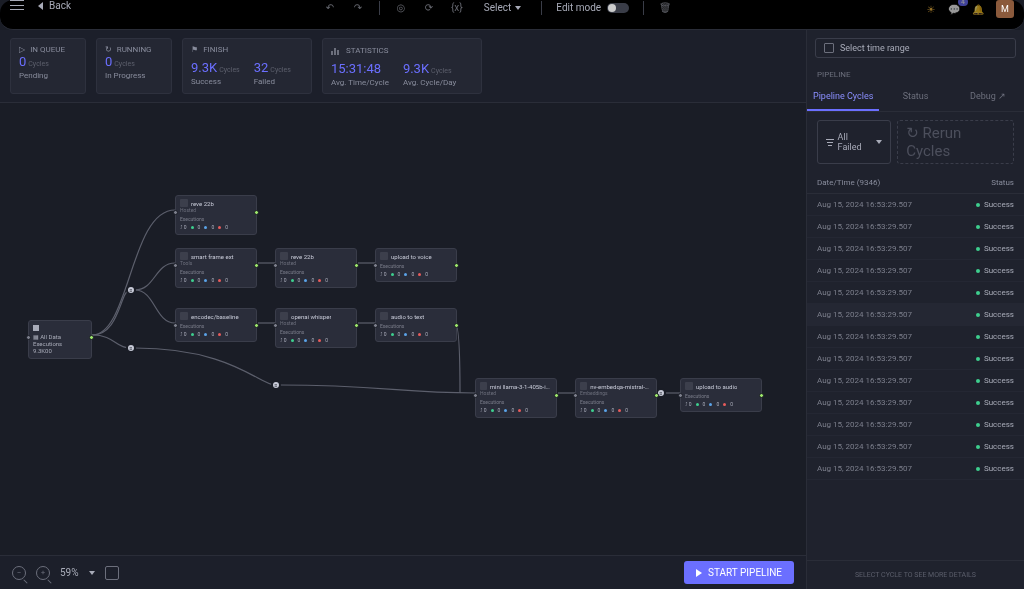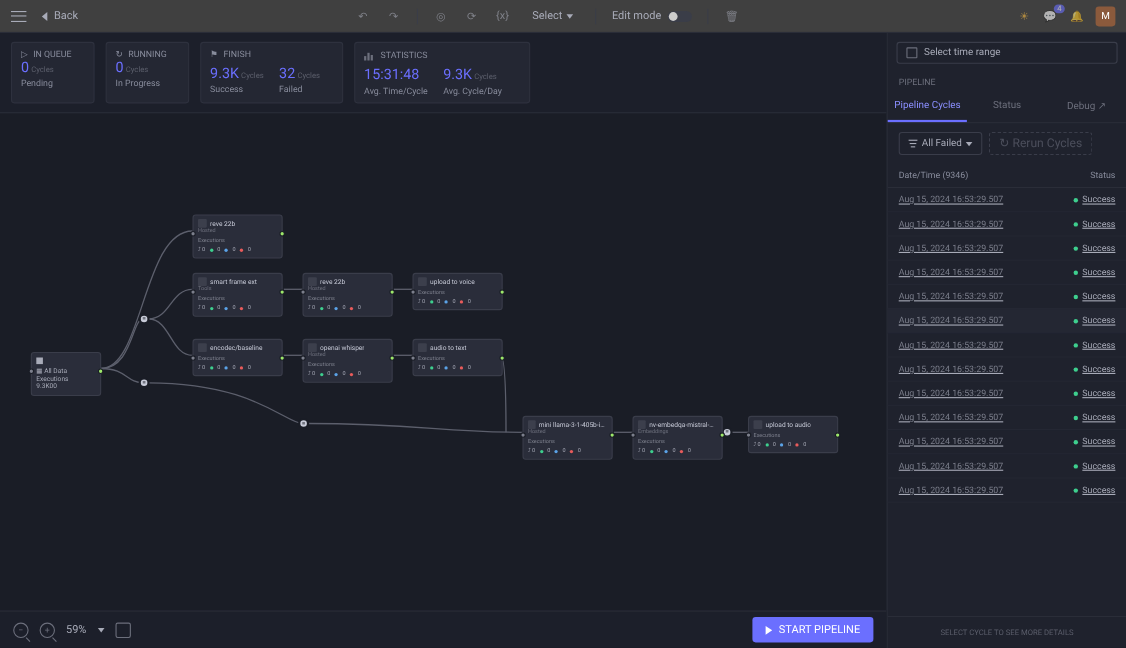--- a/index.html
+++ b/index.html
@@ -10,25 +10,26 @@
   width: 1024px;
   height: 589px;
   overflow: hidden;
   font-size: 10px;
   position: relative;
 }
 
 
 .topbar {
   height: 30px;
-  background: #404040;
+  background: #000000;
   display: flex;
-  align-items: center;
+  align-items: flex-start;
   padding: 0 10px;
   border-bottom: 1px solid #2a2d38;
+  border-radius: 13px;
 }
 .hamburger { width: 14px; height: 10px; display: flex; flex-direction: column; justify-content: space-between; margin-right: 14px; cursor: pointer; }
 .hamburger span { height: 1px; background: #a8abb8; }
 .back-group { display: flex; align-items: center; gap: 6px; cursor: pointer; }
 .chev-left { width: 0; height: 0; border-top: 4px solid transparent; border-bottom: 4px solid transparent; border-right: 5px solid #a8abb8; }
 .tb-center { flex: 1; display: flex; justify-content: center; align-items: center; gap: 14px; }
 .tb-icon { width: 14px; height: 14px; display: inline-flex; align-items: center; justify-content: center; opacity: 0.6; }
 .actions-btn { display: flex; align-items: center; gap: 4px; cursor: pointer; padding: 2px 6px; }
 .chev-down { width: 0; height: 0; border-left: 3px solid transparent; border-right: 3px solid transparent; border-top: 4px solid #a8abb8; }
 .edit-toggle { display: flex; align-items: center; gap: 6px; }
@@ -110,25 +111,25 @@
 .cal-icn { width: 10px; height: 10px; border: 1px solid #6c6f7c; border-radius: 1px; }
 .side-sec-title { font-size: 8px; color: #6c6f7c; padding: 4px 10px; text-transform: uppercase; }
 .side-tabs { display: flex; border-bottom: 1px solid #2a2d38; justify-content: flex-end; }
 .side-tab { flex: 1; text-align: center; padding: 8px 4px; font-size: 9px; cursor: pointer; color: #6c6f7c; }
 .side-tab.active { color: #8b8fff; border-bottom: 2px solid #6b6fff; }
 .filter-row { display: flex; gap: 6px; padding: 8px 10px; }
 .all-cycles-btn { border: 1px solid #3a3d4a; border-radius: 3px; padding: 3px 8px; display: flex; align-items: center; gap: 4px; cursor: pointer; font-size: 9px; }
 .filter-icn { display: inline-block; width: 8px; height: 7px; position: relative; }
 .filter-icn span { position: absolute; left: 0; right: 0; height: 1px; background: #a8abb8; }
 .filter-icn span:nth-child(1){ top:0 } .filter-icn span:nth-child(2){ top:3px; left:1px; right:1px } .filter-icn span:nth-child(3){ top:6px; left:2px; right:2px }
-.rerun-btn { border: 1px dashed #3a3d4a; border-radius: 3px; padding: 3px 8px; color: #4c4f5c; font-size: 11px; }
+.rerun-btn { border: 1px dashed #3a3d4a; border-radius: 3px; padding: 3px 8px; color: #4c4f5c; font-size: 15px; }
 .table-head { display: flex; padding: 6px 10px; font-size: 8px; color: #888c9c; border-bottom: 1px solid #2a2d38; }
 .th-left { flex: 1; }
 .table-body { flex: 1; overflow-y: auto; }
-.trow { display: flex; padding: 6px 10px; font-size: 8px; align-items: center; border-bottom: 1px solid #242733; text-decoration: underline; }
+.trow { display: flex; padding: 6px 10px; font-size: 8px; align-items: center; border-bottom: 1px solid #242733; }
 .trow:nth-child(6) { background: #242733; }
 .trow .td-left { flex: 1; color: #7c7f8c; }
 .trow .td-right { display: flex; align-items: center; gap: 4px; }
 .sdot { width: 4px; height: 4px; border-radius: 50%; background: #3ecf8e; }
 .sel-footer { text-align: center; padding: 10px; font-size: 7px; color: #5c5f6c; border-top: 1px solid #2a2d38; }
 
 .hist-icn { width:10px; height:10px; display:inline-flex; align-items:flex-end; gap:1px; }
 .hist-icn span{ width:2px; background:#6c6f7c; }
 .hist-icn span:nth-child(1){height:4px} .hist-icn span:nth-child(2){height:7px} .hist-icn span:nth-child(3){height:5px}
 

